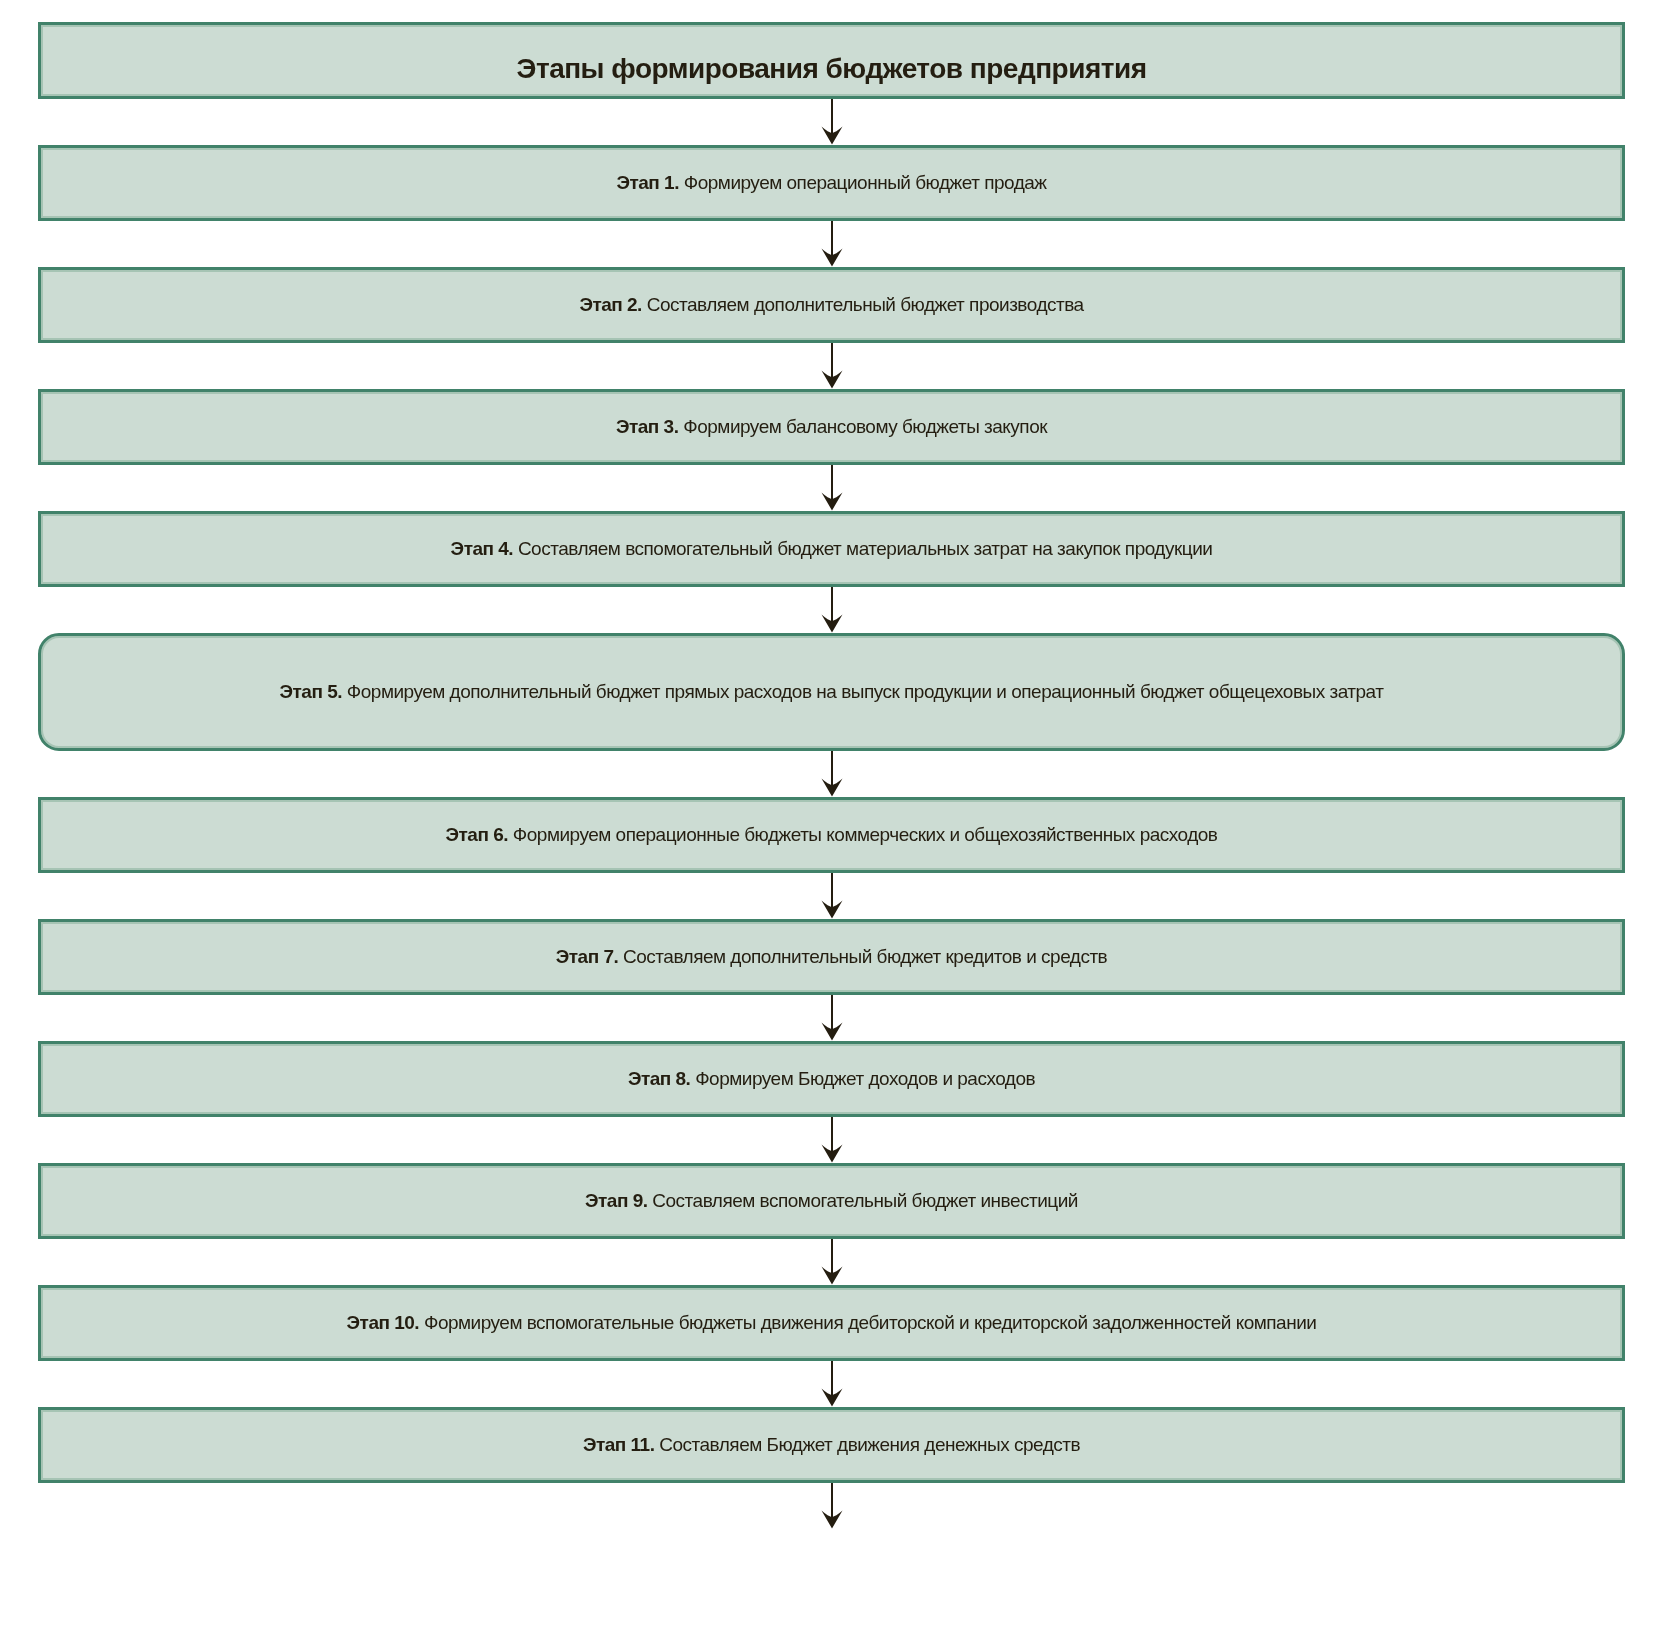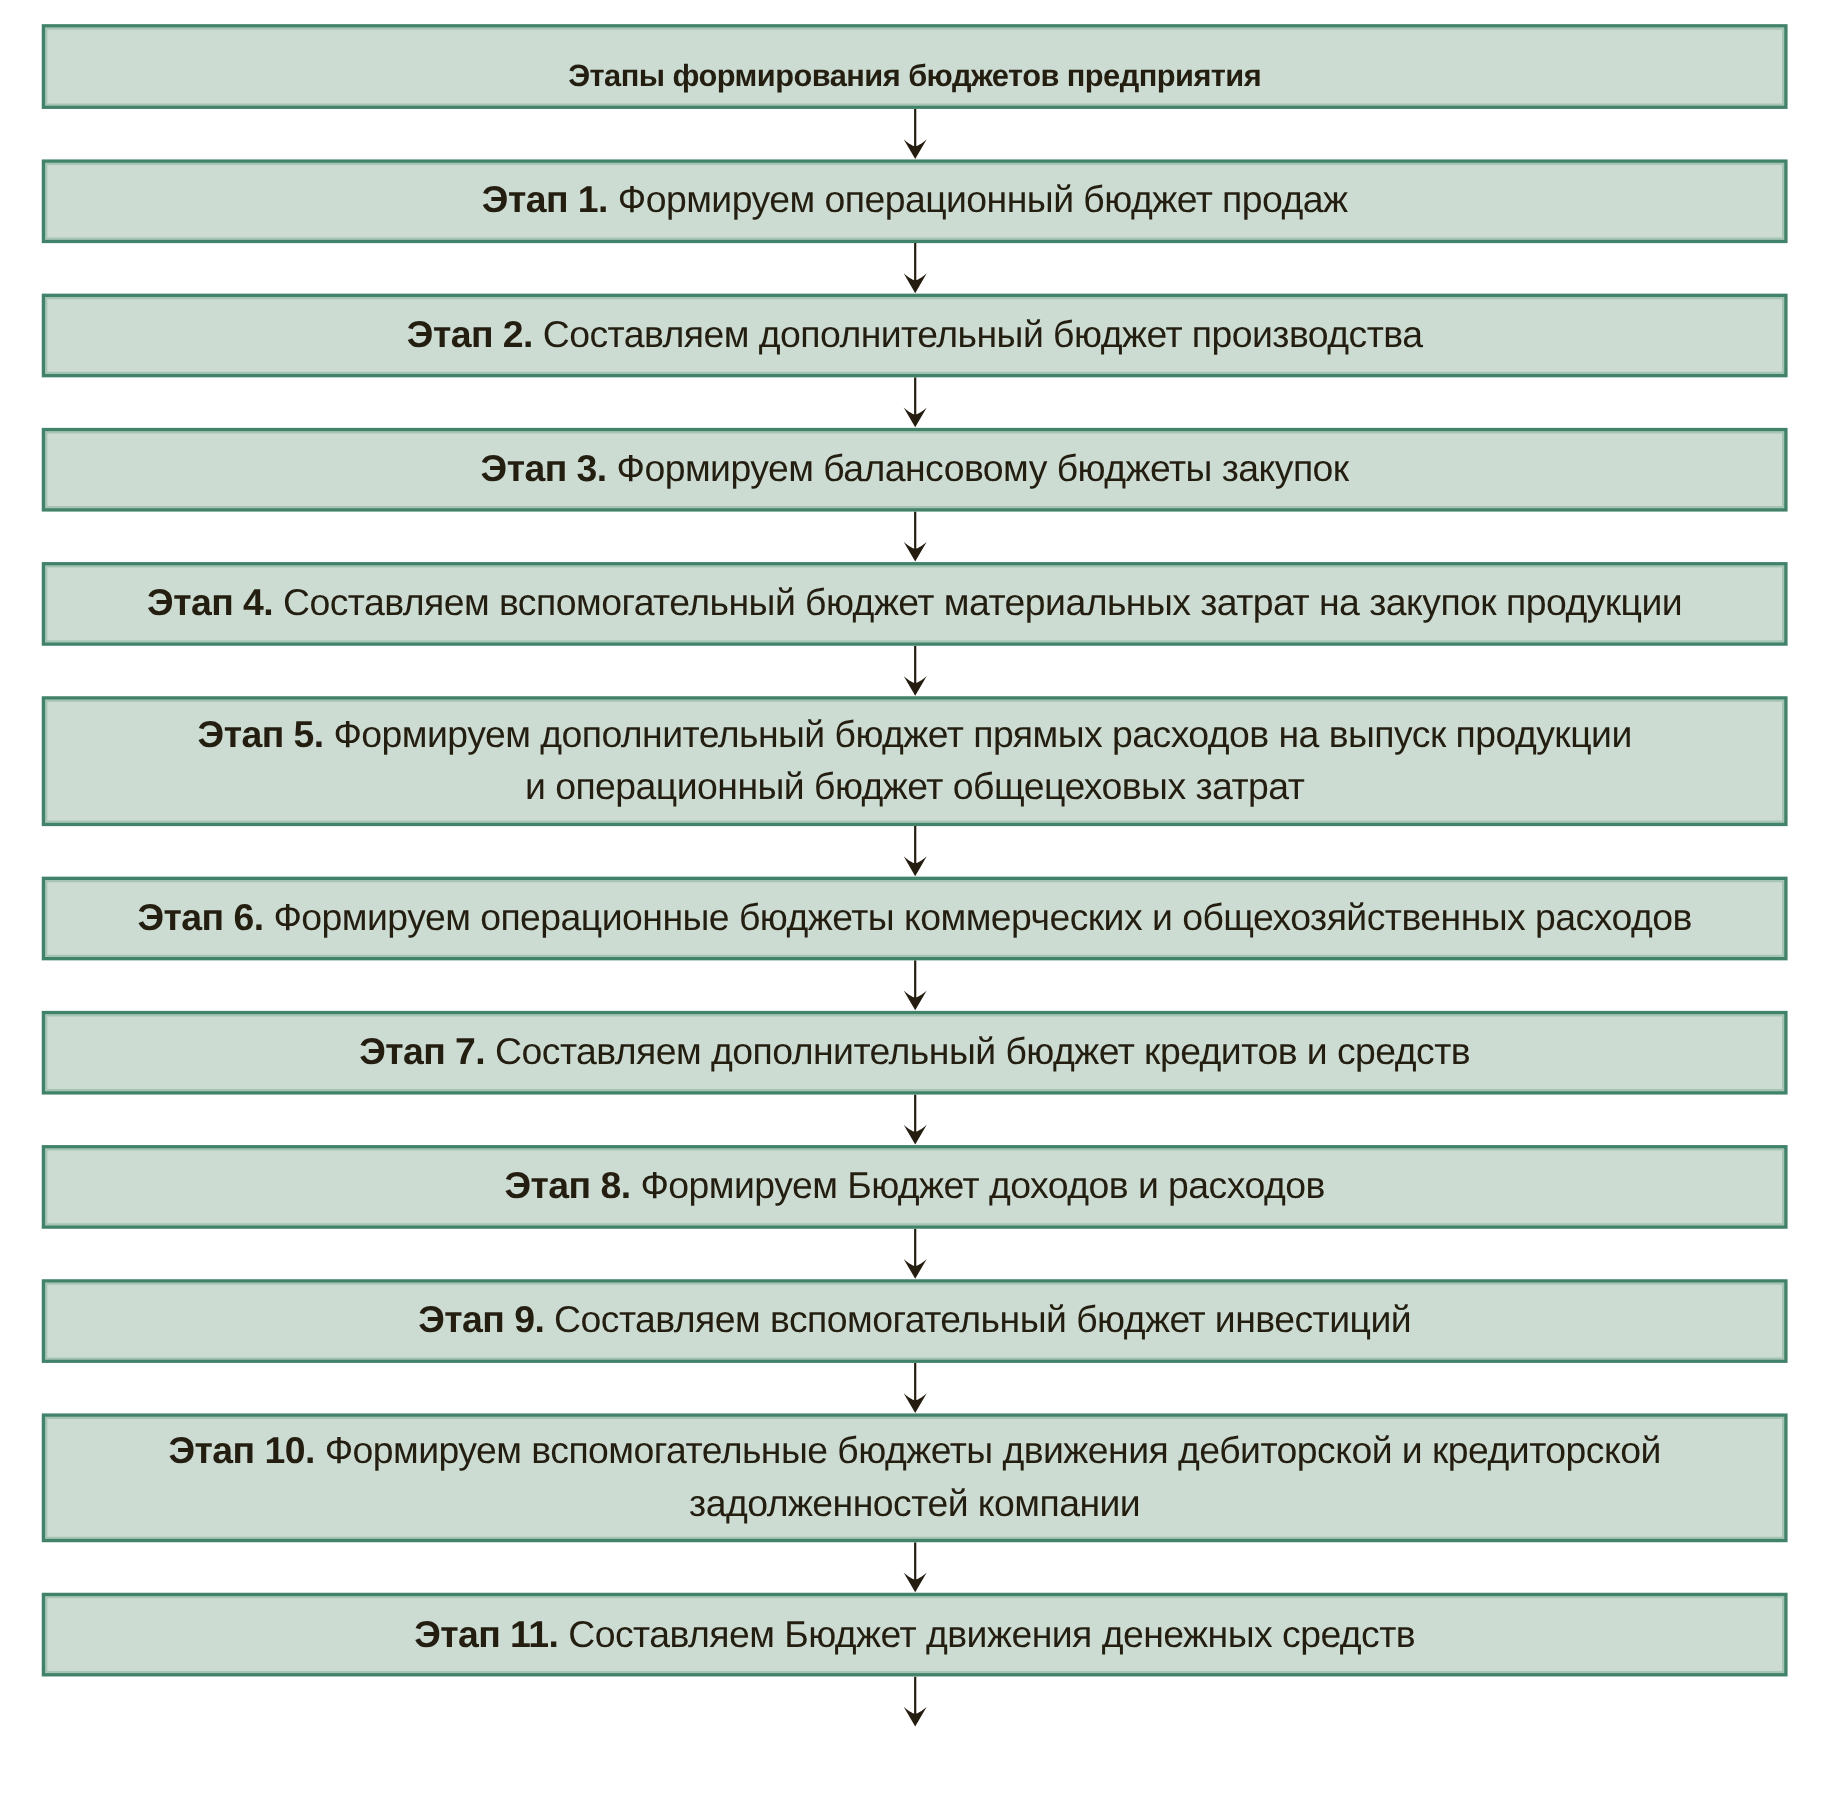--- a/index.html
+++ b/index.html
@@ -33,24 +33,25 @@
     box-shadow: inset 0 0 0 2px var(--box-inner);
     min-height: 76px;
     display: flex;
     align-items: center;
     justify-content: center;
     text-align: center;
     padding: 8px 30px;
   }
   .box.tall {
     min-height: 118px;
+    border-radius: 21px;
   }
   .box-text {
     margin: 0;
-    font-size: 34px;
+    font-size: 19px;
     line-height: 1.4;
     letter-spacing: -0.5px;
     font-weight: 400;
   }
   .box.tall .box-text {
     max-width: 1330px;
   }
   .box-text b {
     font-weight: 700;
   }

